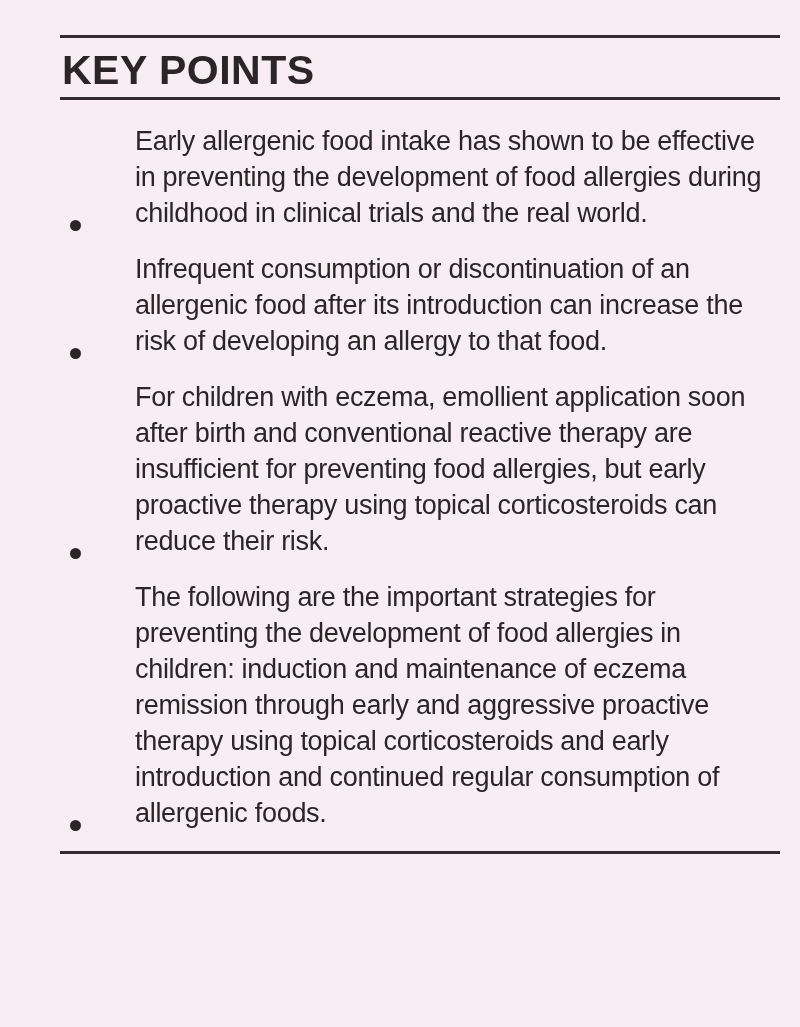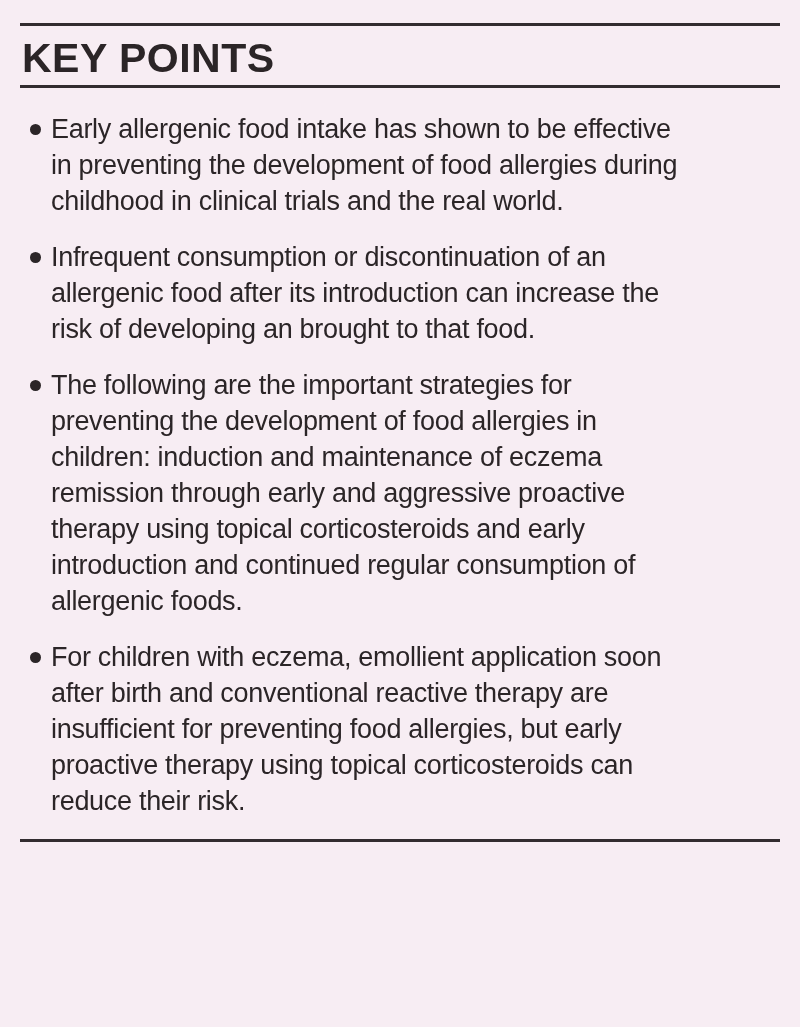--- a/index.html
+++ b/index.html
@@ -14,21 +14,22 @@
   }
   body {
     width: 800px;
     height: 1027px;
     overflow: hidden;
     background: var(--bg);
     color: var(--text);
     font-family: "Liberation Sans", "DejaVu Sans", sans-serif;
   }
   .panel {
-    padding: 4px 20px;
+    padding: 16px 20px;
+    margin-left: 40px;
   }
   .rule {
     height: 3px;
     background: var(--rule);
     border: 0;
     margin: 0;
   }
   .rule-top { margin-top: 19px; }
   .panel-title {
     font-size: 41px;
@@ -38,22 +39,23 @@
     color: var(--text);
     margin: 10px 0 5px 2px;
   }
   .kp-list {
     list-style: none;
     margin: 23px 0 0 0;
     padding: 0 0 0 10px;
   }
   .kp-item {
     display: flex;
-    align-items: flex-start;
+    align-items: flex-end;
     margin-bottom: 20px;
+    gap: 44px;
   }
   .dot {
     flex: none;
     width: 11px;
     height: 11px;
     border-radius: 50%;
     background: var(--text);
     margin: 13px 10px 0 0;
   }
   .kp-text {
@@ -77,36 +79,36 @@
     <li class="kp-item">
       <span class="dot"></span>
       <span class="kp-text">Early allergenic food intake has shown to be effective
 in preventing the development of food allergies during
 childhood in clinical trials and the real world.</span>
     </li>
     <li class="kp-item">
       <span class="dot"></span>
       <span class="kp-text">Infrequent consumption or discontinuation of an
 allergenic food after its introduction can increase the
-risk of developing an brought to that food.</span>
+risk of developing an allergy to that food.</span>
+    </li>
+    <li class="kp-item">
+      <span class="dot"></span>
+      <span class="kp-text">For children with eczema, emollient application soon
+after birth and conventional reactive therapy are
+insufficient for preventing food allergies, but early
+proactive therapy using topical corticosteroids can
+reduce their risk.</span>
     </li>
     <li class="kp-item">
       <span class="dot"></span>
       <span class="kp-text">The following are the important strategies for
 preventing the development of food allergies in
 children: induction and maintenance of eczema
 remission through early and aggressive proactive
 therapy using topical corticosteroids and early
 introduction and continued regular consumption of
 allergenic foods.</span>
     </li>
-    <li class="kp-item">
-      <span class="dot"></span>
-      <span class="kp-text">For children with eczema, emollient application soon
-after birth and conventional reactive therapy are
-insufficient for preventing food allergies, but early
-proactive therapy using topical corticosteroids can
-reduce their risk.</span>
-    </li>
   </ul>
 
   <hr class="rule rule-bottom">
 </div>
 
 </body></html>

